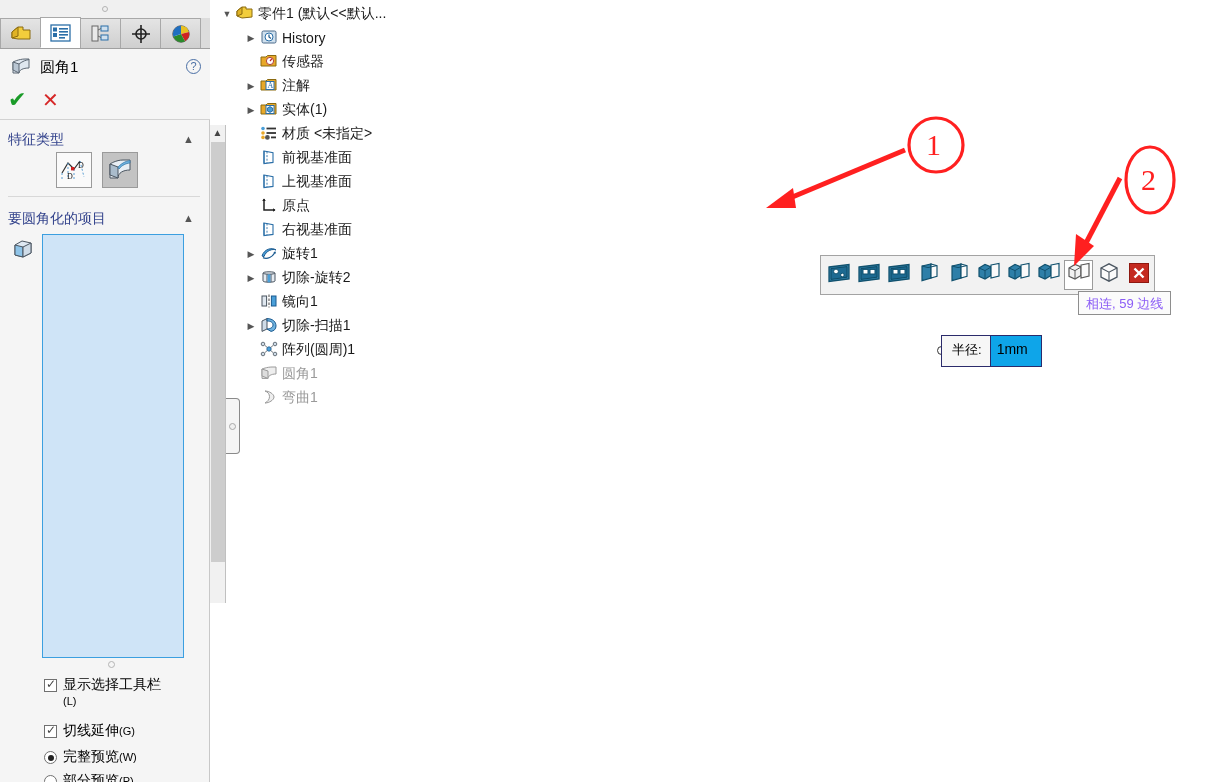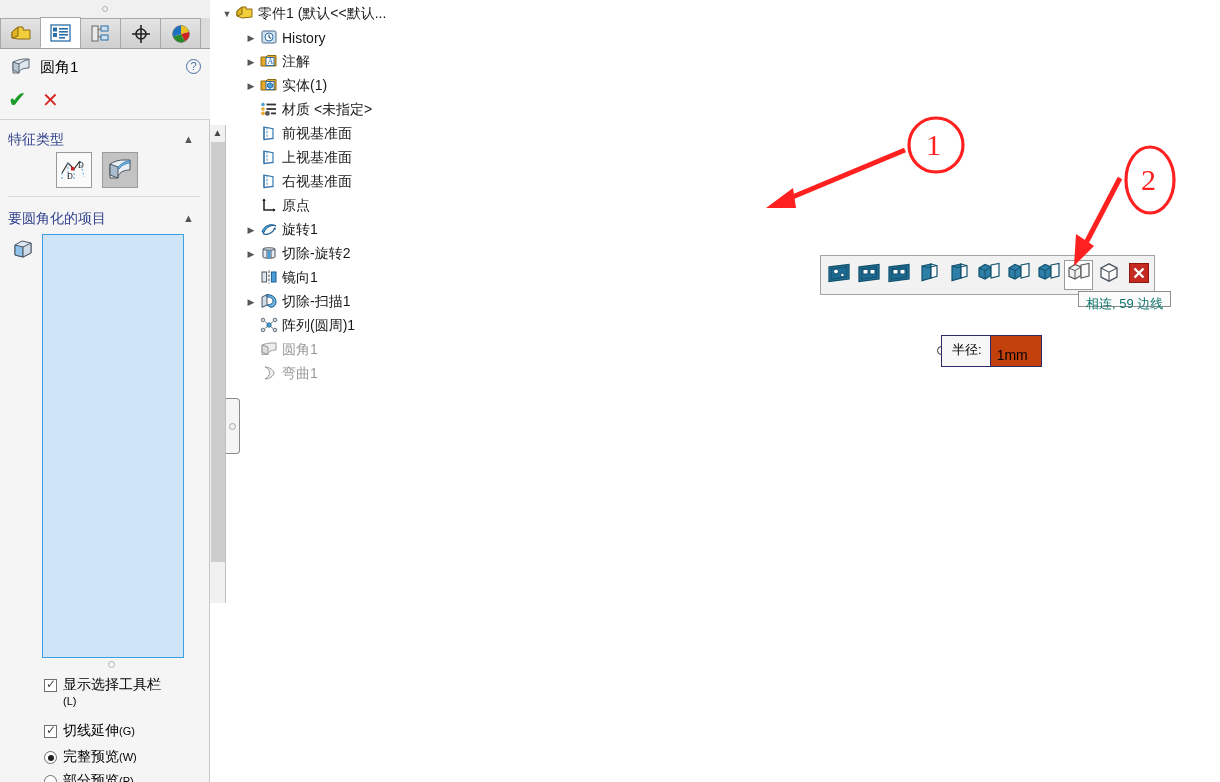--- a/index.html
+++ b/index.html
@@ -164,37 +164,37 @@
     background: #f2f2f2; border: 1px solid #a3a3a3;
     display: flex; align-items: center; padding-left: 4px; z-index: 20;
   }
   .ctx-btn {
     width: 29px; height: 30px; display: flex; align-items: center; justify-content: center;
     margin-right: 1px; cursor: pointer; border: 1px solid transparent;
   }
   .ctx-btn.sel { background: #ffffff; border: 1px solid #9b9b9b; }
 
   #tooltip {
-    position: absolute; left: 1078px; top: 291px; height: 16px;
+    position: absolute; left: 1078px; top: 291px; height: 24px;
     background: #fbfbfb; border: 1px solid #8e8e8e;
-    font-size: 13px; color: #0f766e; padding: 3px 7px 0 7px; z-index: 21;
+    font-size: 13px; color: #8b5cf6; padding: 3px 7px 0 7px; z-index: 21;
   }
 
   
   #radius-callout {
     position: absolute; left: 941px; top: 335px; height: 32px;
     display: flex; align-items: stretch; z-index: 20;
   }
   #radius-label {
     background: #f7f7f7; border: 1px solid #2b2b6b; border-right: none;
     font-size: 13px; color: #000; padding: 5px 8px 0 10px;
   }
   #radius-value {
-    background: #c2410c; border: 1px solid #2b2b6b;
-    font-size: 14px; color: #000; padding: 11px 10px 0 6px; min-width: 52px; cursor: text;
+    background: #0ea5e9; border: 1px solid #2b2b6b;
+    font-size: 14px; color: #000; padding: 5px 10px 0 6px; min-width: 52px; cursor: text;
   }
   #callout-anchor {
     position: absolute; left: 937px; top: 346px; width: 9px; height: 9px;
     border-radius: 50%; background: #fff; border: 1.3px solid #333; z-index: 20;
   }
 
   
   #annot { position: absolute; left: 0; top: 0; width: 1220px; height: 782px; pointer-events: none; z-index: 30; }
   .annot-num {
     position: absolute; font-size: 30px; color: #ff2020;
@@ -328,20 +328,28 @@
       <div class="tnode">
         <span class="exp" style="left: 14px;">▶</span>
         <span class="ticon" style="margin-left: 28px;"><svg width="18" height="16" viewBox="0 0 18 16">
             <rect x="2" y="2" width="14" height="12" rx="1.5" fill="#cfe0ee" stroke="#4a6a8a" stroke-width="1"></rect>
             <circle cx="9" cy="8" r="4" fill="#fff" stroke="#2b6fa8" stroke-width="1"></circle>
             <path d="M9 5.5 L9 8 L11 9.5" stroke="#1a5a90" stroke-width="1.2" fill="none"></path>
           </svg></span>
         <span class="tlabel">History</span>
       </div>
       <div class="tnode">
+        <span class="ticon" style="margin-left: 28px;"><svg width="18" height="16" viewBox="0 0 18 16">
+            <path d="M1 4 L6 4 L7.5 2.5 L16 2.5 L16 13 L1 13 Z" fill="#e8a829" stroke="#8a6a10" stroke-width="1"></path>
+            <circle cx="10" cy="8" r="3.6" fill="#fff" stroke="#b04040" stroke-width="1"></circle>
+            <path d="M10 8 L12 5.6" stroke="#c02020" stroke-width="1.2"></path>
+          </svg></span>
+        <span class="tlabel">传感器</span>
+      </div>
+      <div class="tnode">
         <span class="exp" style="left: 14px;">▶</span>
         <span class="ticon" style="margin-left: 28px;"><svg width="18" height="16" viewBox="0 0 18 16">
             <path d="M1 4 L6 4 L7.5 2.5 L16 2.5 L16 13 L1 13 Z" fill="#e8a829" stroke="#8a6a10" stroke-width="1"></path>
             <rect x="6" y="4.5" width="8" height="8" fill="#fff" stroke="#2b6fa8" stroke-width="1"></rect>
             <text x="7.4" y="11" font-size="8" fill="#2b6fa8" font-family="serif">A</text>
           </svg></span>
         <span class="tlabel">注解</span>
       </div>
       <div class="tnode">
         <span class="exp" style="left: 14px;">▶</span>
@@ -375,33 +383,33 @@
       <div class="tnode">
         <span class="ticon" style="margin-left: 28px;"><svg width="18" height="16" viewBox="0 0 18 16">
             <path d="M4 2 L13 3.6 L13 13.4 L4 14.6 Z" fill="#fff" stroke="#2b6fa8" stroke-width="1.1"></path>
             <path d="M4 2 L4 14.6" stroke="#2b6fa8" stroke-width="1.1"></path>
             <path d="M7 2.5 L7 14" stroke="#2b6fa8" stroke-width="0.9" stroke-dasharray="2 1.6"></path>
           </svg></span>
         <span class="tlabel">上视基准面</span>
       </div>
       <div class="tnode">
         <span class="ticon" style="margin-left: 28px;"><svg width="18" height="16" viewBox="0 0 18 16">
+            <path d="M4 2 L4 13 L15 13" fill="none" stroke="#222" stroke-width="1.5"></path>
+            <path d="M2.2 4 L4 1.6 L5.8 4" fill="#222"></path>
+            <path d="M13 11.2 L15.5 13 L13 14.8" fill="#222"></path>
+          </svg></span>
+        <span class="tlabel">原点</span>
+      </div>
+      <div class="tnode">
+        <span class="ticon" style="margin-left: 28px;"><svg width="18" height="16" viewBox="0 0 18 16">
             <path d="M4 2 L13 3.6 L13 13.4 L4 14.6 Z" fill="#fff" stroke="#2b6fa8" stroke-width="1.1"></path>
             <path d="M4 2 L4 14.6" stroke="#2b6fa8" stroke-width="1.1"></path>
             <path d="M7 2.5 L7 14" stroke="#2b6fa8" stroke-width="0.9" stroke-dasharray="2 1.6"></path>
           </svg></span>
         <span class="tlabel">右视基准面</span>
-      </div>
-      <div class="tnode">
-        <span class="ticon" style="margin-left: 28px;"><svg width="18" height="16" viewBox="0 0 18 16">
-            <path d="M4 2 L4 13 L15 13" fill="none" stroke="#222" stroke-width="1.5"></path>
-            <path d="M2.2 4 L4 1.6 L5.8 4" fill="#222"></path>
-            <path d="M13 11.2 L15.5 13 L13 14.8" fill="#222"></path>
-          </svg></span>
-        <span class="tlabel">原点</span>
       </div>
       <div class="tnode">
         <span class="exp" style="left: 14px;">▶</span>
         <span class="ticon" style="margin-left: 28px;"><svg width="18" height="16" viewBox="0 0 18 16">
             <path d="M2 11 C 4 4 12 2 16 5 C 13 3.4 6 5.4 4 11.6 Z" fill="#4a9fd8" stroke="#1a5a90" stroke-width="1"></path>
             <path d="M3 12.6 C 7 14.6 13 12 15 7" fill="none" stroke="#1a5a90" stroke-width="1.2"></path>
             <path d="M13.4 7.6 L15.4 6.2 L16 8.8 Z" fill="#1a5a90"></path>
           </svg></span>
         <span class="tlabel">旋转1</span>
       </div>

